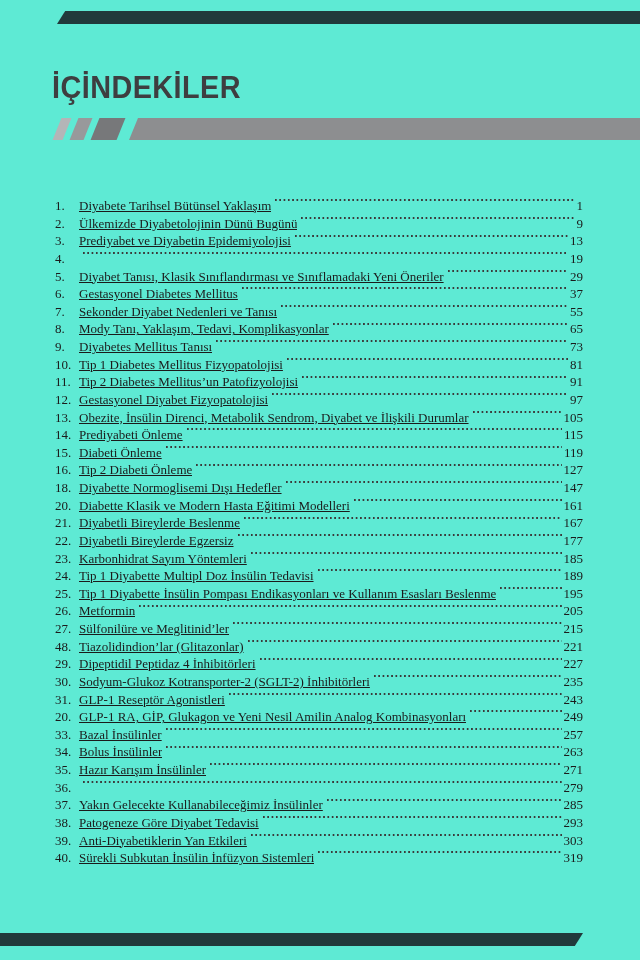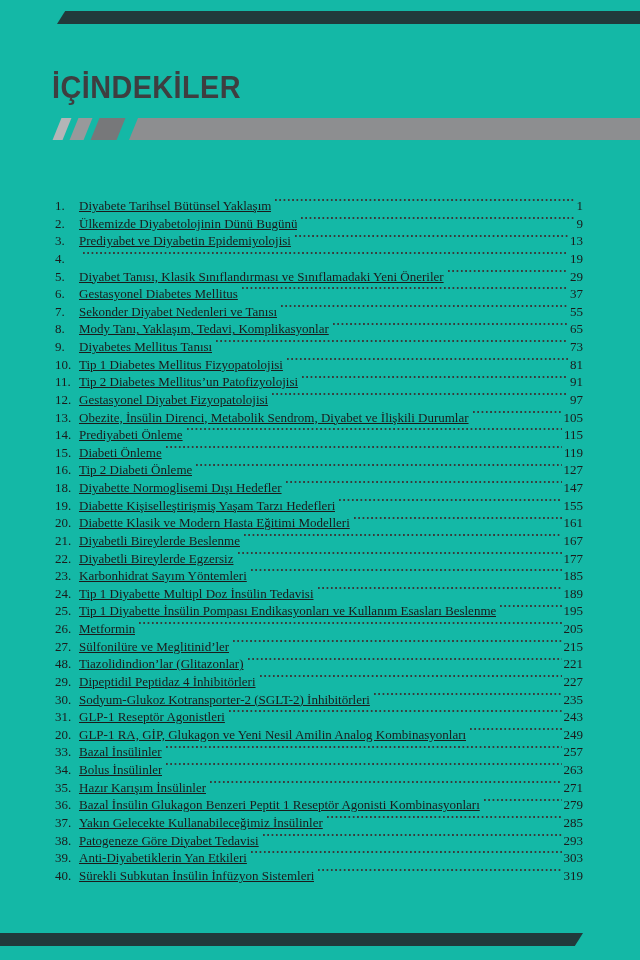--- a/index.html
+++ b/index.html
@@ -1,19 +1,19 @@
 <!DOCTYPE html>
 <html><head>
 <meta charset="utf-8">
 <style>
   html,body{margin:0;padding:0;background:#ffffff;}
   .page{
     position:relative;
     width:640px;height:960px;
-    background:#14b8a6;
+    background:#5eead4;
     overflow:hidden;
     font-family:"Liberation Serif","DejaVu Serif",serif;
   }
   
   .top-bar{
     position:absolute;top:11px;left:57px;width:583px;height:13px;
     clip-path:polygon(1.4% 0,100% 0,100% 100%,0 100%);
   }
   
   .bottom-bar{
@@ -180,26 +180,20 @@
         <span class="leader"></span>
         <span class="toc-page">127</span>
       </div>
       <div class="toc-row">
         <span class="toc-num">18.</span>
         <span class="toc-title">Diyabette Normoglisemi Dışı Hedefler</span>
         <span class="leader"></span>
         <span class="toc-page">147</span>
       </div>
       <div class="toc-row">
-        <span class="toc-num">19.</span>
-        <span class="toc-title">Diabette Kişiselleştirişmiş Yaşam Tarzı Hedefleri</span>
-        <span class="leader"></span>
-        <span class="toc-page">155</span>
-      </div>
-      <div class="toc-row">
         <span class="toc-num">20.</span>
         <span class="toc-title">Diabette Klasik ve Modern Hasta Eğitimi Modelleri</span>
         <span class="leader"></span>
         <span class="toc-page">161</span>
       </div>
       <div class="toc-row">
         <span class="toc-num">21.</span>
         <span class="toc-title">Diyabetli Bireylerde Beslenme</span>
         <span class="leader"></span>
         <span class="toc-page">167</span>
@@ -283,21 +277,20 @@
         <span class="toc-page">263</span>
       </div>
       <div class="toc-row">
         <span class="toc-num">35.</span>
         <span class="toc-title">Hazır Karışım İnsülinler</span>
         <span class="leader"></span>
         <span class="toc-page">271</span>
       </div>
       <div class="toc-row">
         <span class="toc-num">36.</span>
-        <span class="toc-title">Bazal İnsülin Glukagon Benzeri Peptit 1 Reseptör Agonisti Kombinasyonları</span>
         <span class="leader"></span>
         <span class="toc-page">279</span>
       </div>
       <div class="toc-row">
         <span class="toc-num">37.</span>
         <span class="toc-title">Yakın Gelecekte Kullanabileceğimiz İnsülinler</span>
         <span class="leader"></span>
         <span class="toc-page">285</span>
       </div>
       <div class="toc-row">

